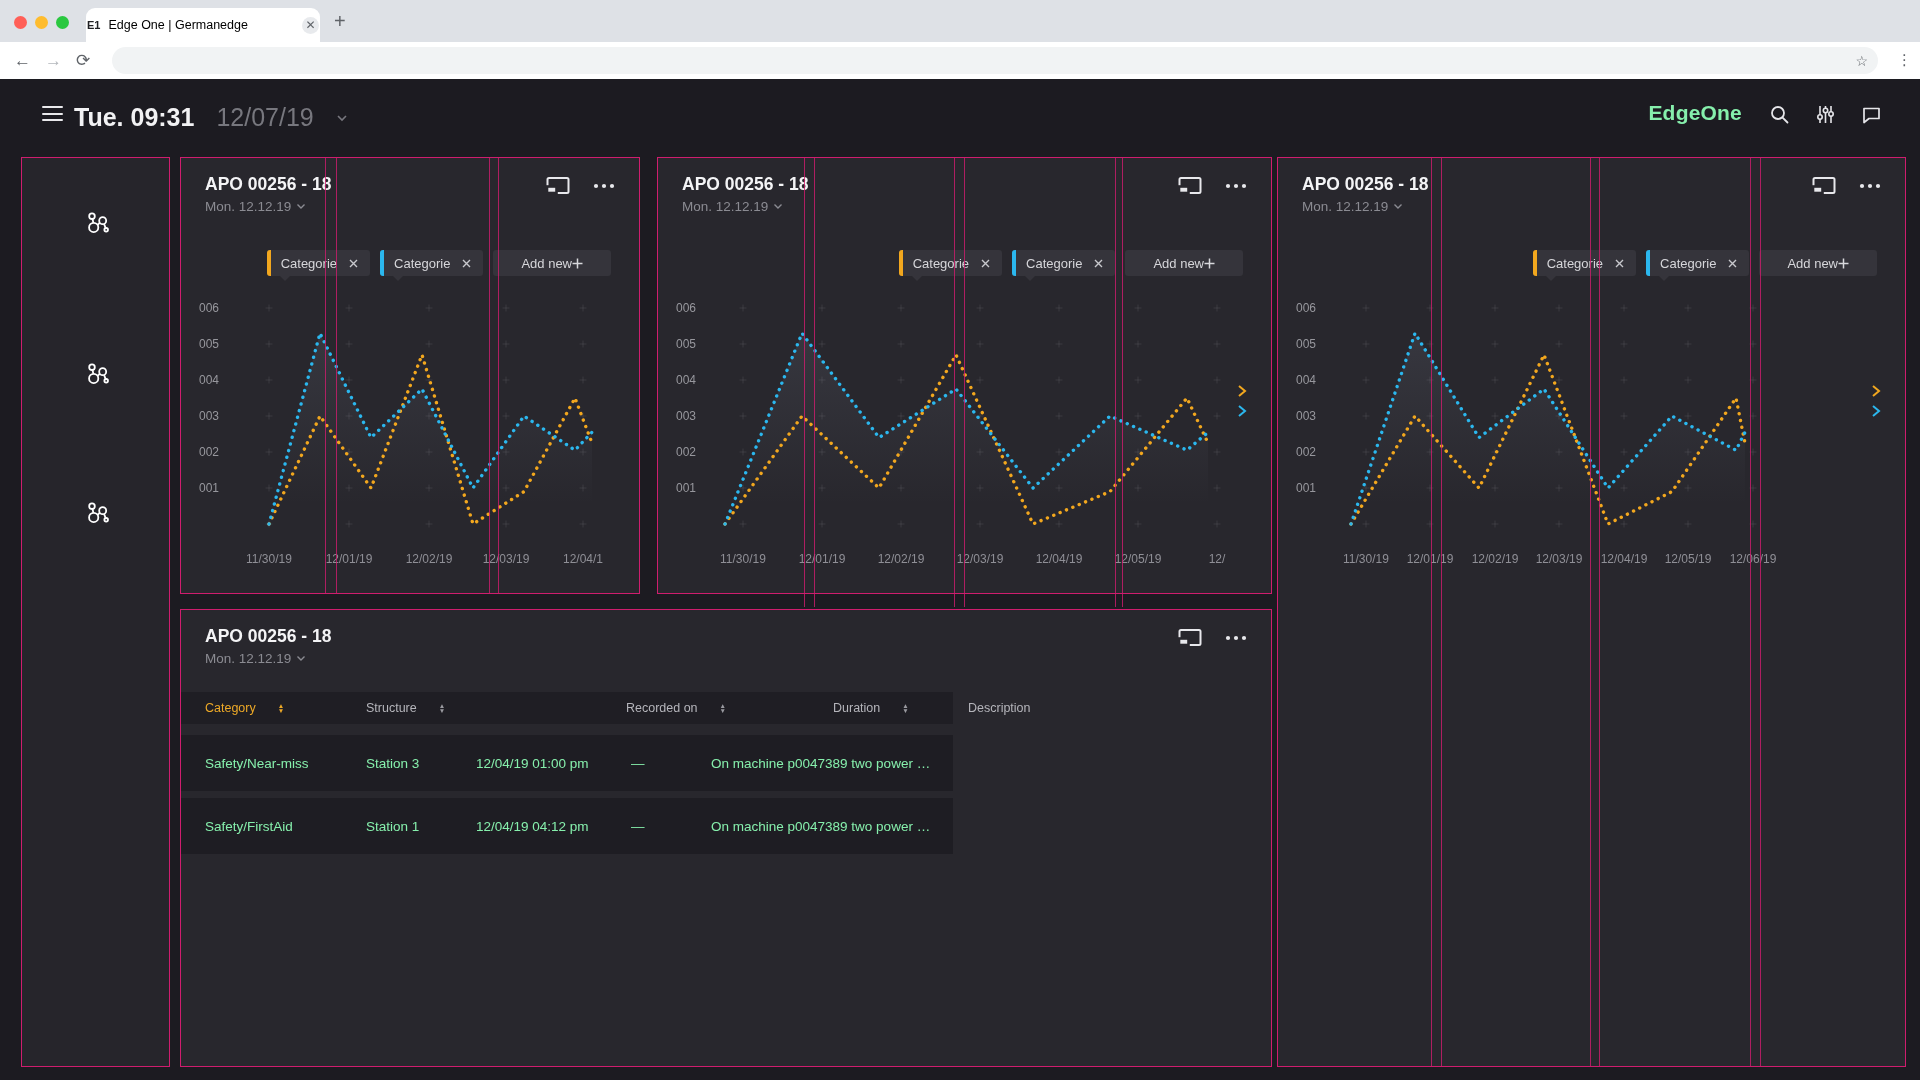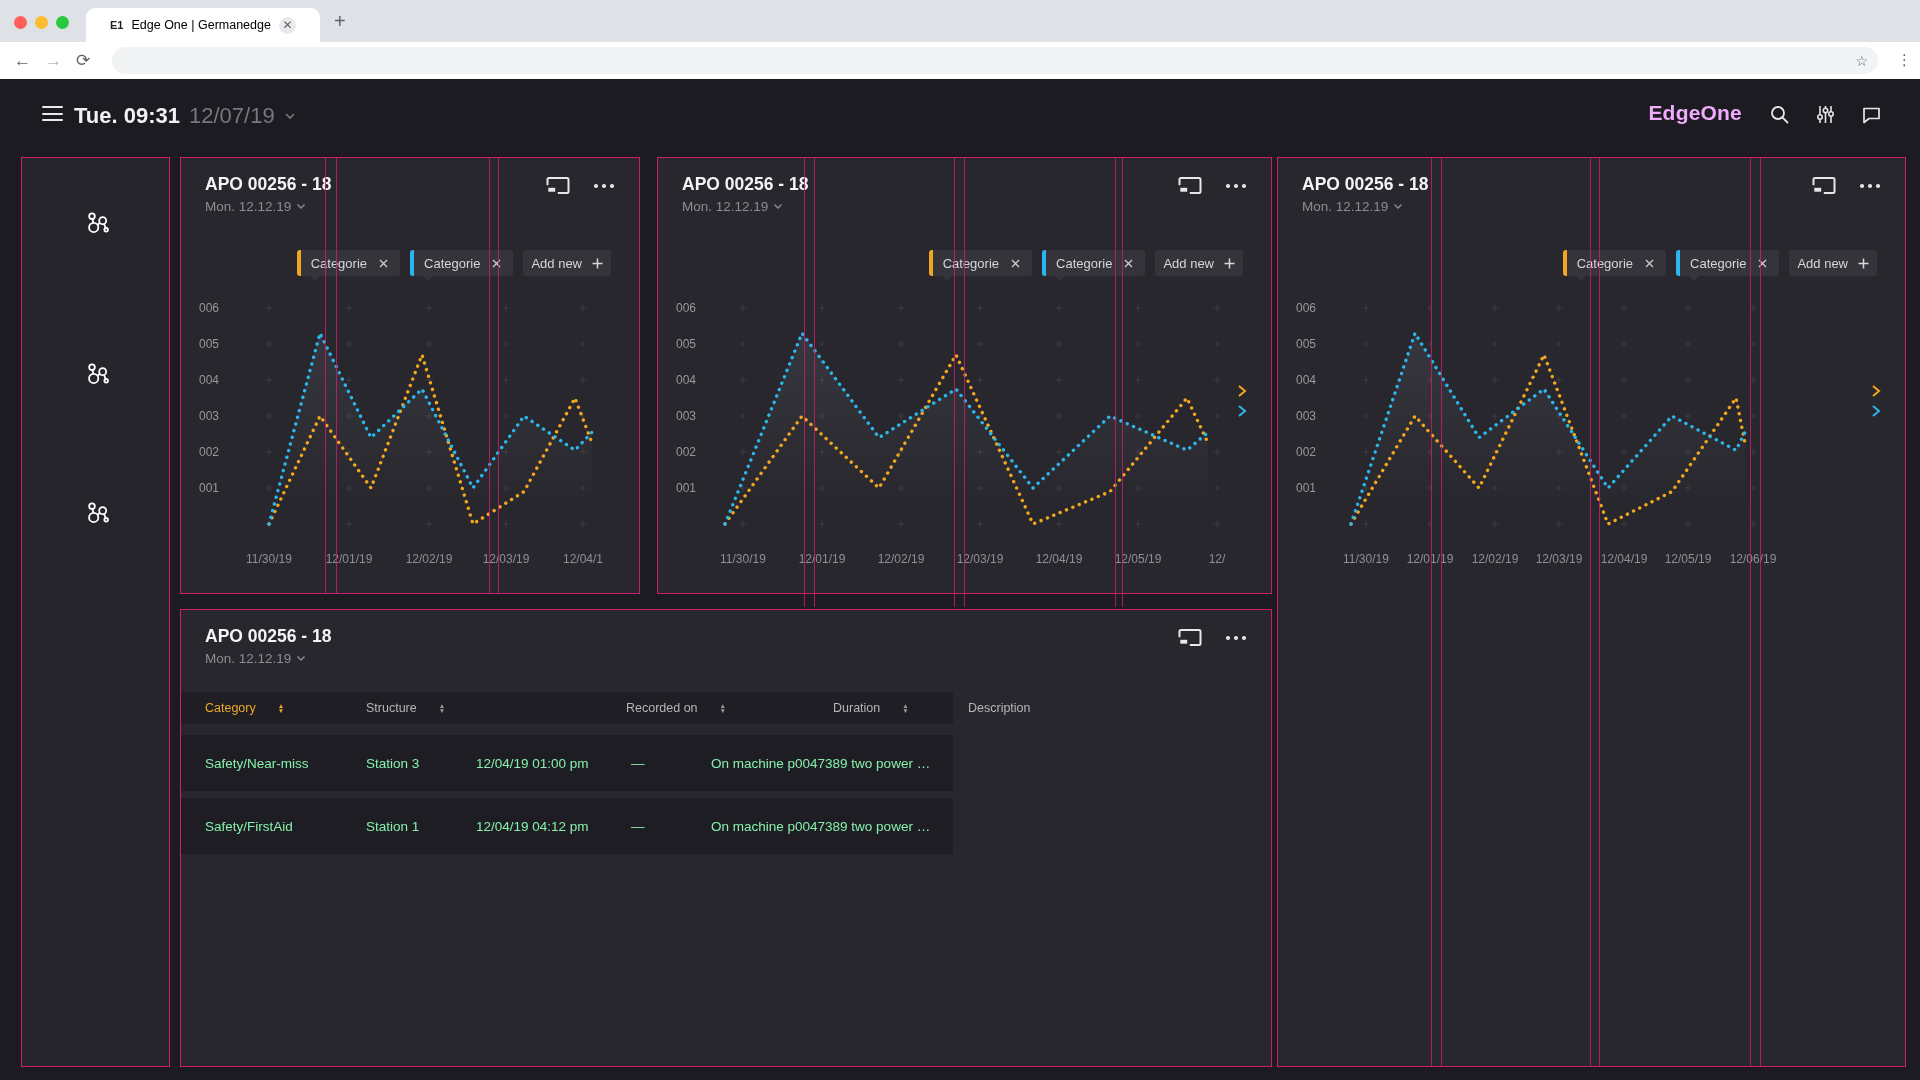--- a/index.html
+++ b/index.html
@@ -14,60 +14,60 @@
   }
   *{box-sizing:border-box;margin:0;padding:0}
   html,body{width:1920px;height:1080px;overflow:hidden;background:#000;
     font-family:"Liberation Sans","DejaVu Sans",sans-serif;}
   
   .tabstrip{position:relative;width:1920px;height:42px;background:#dee1e6;}
   .traffic{position:absolute;left:14px;top:16px;display:flex;gap:8px;}
   .traffic span{width:13px;height:13px;border-radius:50%;}
   .t-red{background:#ff5f57}.t-yellow{background:#febc2e}.t-green{background:#2ac840}
   .tab{position:absolute;left:86px;bottom:0;width:234px;height:34px;background:#fff;
-    border-radius:9px 9px 0 0;display:flex;align-items:center;padding:0 24px;gap:8px;}
+    border-radius:9px 9px 0 0;display:flex;align-items:center;padding:0 1px;gap:8px;}
   .favicon{font-size:11px;font-weight:bold;color:#202124;}
   .tab-title{font-size:12.5px;color:#000000;white-space:nowrap;overflow:hidden;flex:1;}
   .tab-close{width:17px;height:17px;border-radius:50%;display:flex;align-items:center;justify-content:center;
     color:#5f6368;font-size:12px;background:#e8eaed;}
   .newtab{position:absolute;left:334px;top:11px;font-size:20px;line-height:20px;color:#5f6368;}
   .navbar{position:relative;width:1920px;height:37px;background:#fff;display:flex;align-items:center;}
   .nav-ic{font-size:17px;color:#5f6368;margin-left:14px;}
   .nav-ic.fwd{color:#b4b7bc;}
   .urlbar{position:absolute;left:112px;top:5px;width:1766px;height:27px;background:#f1f3f4;
     border-radius:14px;display:flex;align-items:center;justify-content:flex-end;padding-right:10px;}
   .star{color:#5f6368;font-size:14px;}
   .kebab{position:absolute;right:8px;top:9px;color:#5f6368;font-size:15px;letter-spacing:0;}
   
   .app{position:relative;width:1920px;height:1001px;background:var(--page);}
   .appheader{position:absolute;left:0;top:0;width:100%;height:70px;}
   .hamburger{position:absolute;left:42px;top:27px;width:21px;height:15px;display:flex;
     flex-direction:column;justify-content:space-between;}
   .hamburger i{display:block;height:2px;background:#e9e9ec;border-radius:1px;}
-  .clock{position:absolute;left:74px;top:24px;font-size:22px;display:flex;gap:9px;align-items:center;}
+  .clock{position:absolute;left:74px;top:24px;font-size:25px;display:flex;gap:22px;align-items:center;}
   .clock .time{color:#f2f2f4;font-weight:bold;}
   .clock .date{color:#77777e;}
-  .logo{position:absolute;right:178px;top:22px;font-size:21px;font-weight:bold;color:#f0abfc;letter-spacing:.2px;}
+  .logo{position:absolute;right:178px;top:22px;font-size:21px;font-weight:bold;color:#86efac;letter-spacing:.2px;}
   .hd-icons{position:absolute;right:38px;top:25px;display:flex;gap:26px;align-items:center;}
   .hd-icons svg{display:block}
   
   .card{position:absolute;background:var(--card);border:1px solid var(--pink);}
   .sidebar{left:21px;top:78px;width:149px;height:910px;background:#26252b;}
   .side-ic{position:absolute;left:61px;}
   .card-title{position:absolute;left:24px;top:16px;font-size:17.5px;font-weight:bold;color:#f4f4f6;}
   .card-sub{position:absolute;left:24px;top:41px;font-size:13.5px;color:#8b8b92;display:flex;gap:5px;align-items:center;}
   .card-icons{position:absolute;right:24px;top:18px;display:flex;gap:23px;align-items:center;}
   .chips{position:absolute;top:92px;left:0;right:28px;display:flex;justify-content:flex-end;gap:10px;}
   .chip{position:relative;height:26px;background:var(--chip);border-radius:3px;display:flex;
     align-items:center;padding:0 12px 0 0;font-size:13px;color:#d6d6da;}
   .chip .bar{width:4px;height:100%;border-radius:3px 0 0 3px;margin-right:10px;}
   .chip .x{margin-left:12px;display:flex;}
   .chip.notch:after{content:'';position:absolute;left:12px;bottom:-5px;border:6px solid transparent;
     border-top-color:var(--chip);border-bottom:none;}
-  .chip.add{padding:0 8px;gap:10px;}
+  .chip.add{padding:0 28px;}
   .chart-area{position:absolute;left:0;top:0;}
   
   .tband{position:absolute;left:0;top:82px;width:772px;height:32px;background:var(--band);}
   .thead{position:absolute;top:82px;height:32px;display:flex;align-items:center;gap:22px;
     font-size:12.5px;color:#b5b5bb;}
   .thead.active{color:#eda927;}
   .sortic{display:flex;flex-direction:column;line-height:5px;font-size:6.5px;}
   .trow{position:absolute;left:0;width:772px;height:56px;background:var(--rowbg);}
   .tcell{position:absolute;top:0;height:56px;display:flex;align-items:center;font-size:13.5px;color:#86efac;white-space:nowrap;}
   .gutter{position:absolute;width:1px;background:rgba(207,29,110,.8);}

